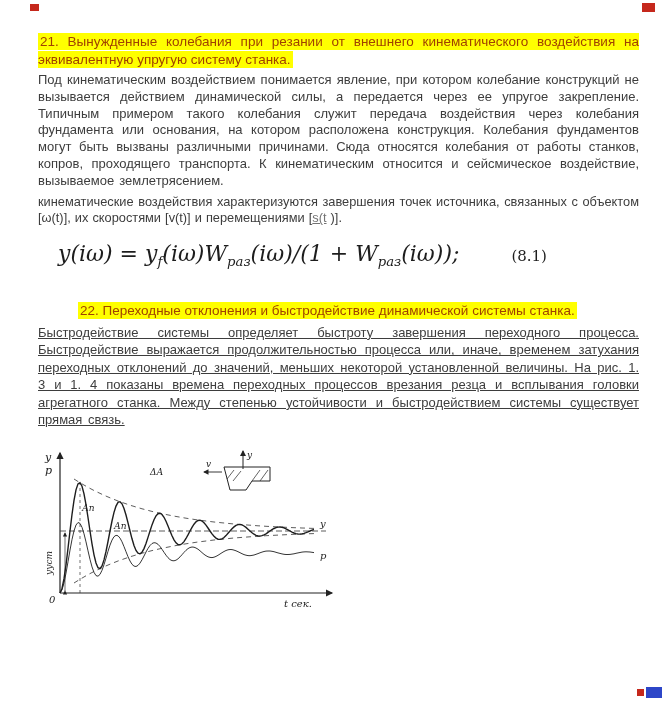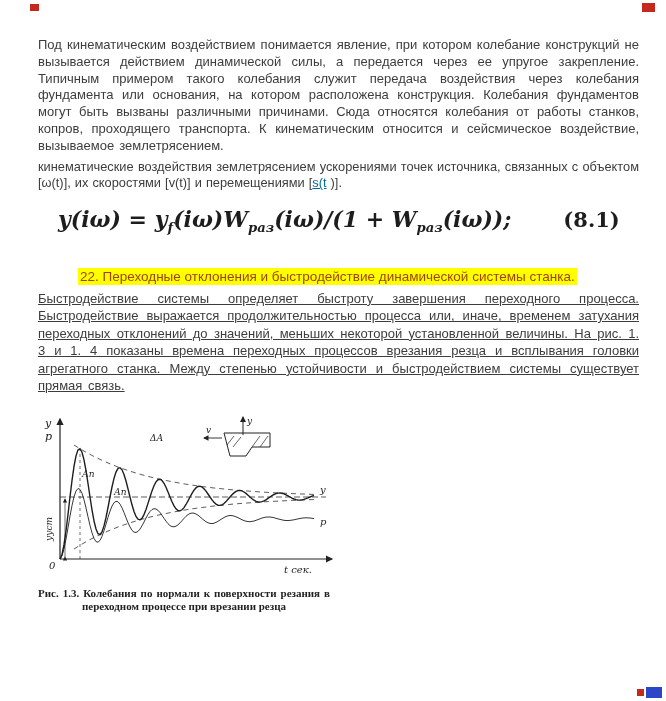--- a/index.html
+++ b/index.html
@@ -30,36 +30,36 @@
     margin: 4px 0 0 0;
     font-size: 13px;
     line-height: 16.8px;
     text-align: justify;
     word-spacing: 1.5px;
     color: #3d3d3d;
   }
   .para.small { font-size: 12.8px; word-spacing: 0.5px; }
   .para.spaced { line-height: 17.5px; word-spacing: 2px; text-decoration: underline; }
   .link {
-    color: #0369a1;
+    color: #737373;
     text-decoration: underline;
     cursor: pointer;
   }
   .formula-row {
     margin: 14px 0 12px 20px;
     display: flex;
     align-items: baseline;
     font-family: "DejaVu Serif", "Liberation Serif", serif;
     font-style: italic;
-    font-weight: bold;
+    font-weight: normal;
     font-size: 22px;
     color: #1d1d1d;
   }
   .formula-row sub { font-size: 60%; line-height: 0; }
-  .eq-num { margin-left: 52px; font-style: normal; font-size: 21px; }
+  .eq-num { margin-left: 52px; font-style: normal; font-size: 15px; }
 
   .h22 { margin-top: 36px; padding-left: 40px; }
 
   .figure-block { margin-top: 16px; width: 306px; }
   .figure-block svg { display: block; }
   .fig-caption {
     margin: 4px 0 0 0;
     width: 292px;
     font-family: "Liberation Serif", "DejaVu Serif", serif;
     font-weight: bold;
@@ -78,24 +78,25 @@
 </head>
 <body>
 
 <div class="corner tl"></div>
 <div class="corner tr"></div>
 <div class="corner br-red"></div>
 <div class="corner br-blue"></div>
 
 <div class="content">
 
+  <p class="heading"><span class="hl">21. Вынужденные колебания при резании от внешнего кинематического воздействия на эквивалентную упругую систему станка.</span></p>
 
   <p class="para">Под кинематическим воздействием понимается явление, при котором колебание конструкций не вызывается действием динамической силы, а передается через ее упругое закрепление. Типичным примером такого колебания служит передача воздействия через колебания фундамента или основания, на котором расположена конструкция. Колебания фундаментов могут быть вызваны различными причинами. Сюда относятся колебания от работы станков, копров, проходящего транспорта. К кинематическим относится и сейсмическое воздействие, вызываемое землетрясением.</p>
 
-  <p class="para small"><span>кинематические воздействия землетрясением ускорениями точек источника, связанных с объектом [ω(t)], их скоростями [v(t)] и перемещениями [</span><span class="link">s(t</span><span> )].</span></p>
+  <p class="para small"><span>кинематические воздействия характеризуются завершения точек источника, связанных с объектом [ω(t)], их скоростями [v(t)] и перемещениями [</span><span class="link">s(t</span><span> )].</span></p>
 
   <div class="formula-row">
     <span><span>y(iω) = y</span><sub>f</sub><span>(iω)W</span><sub>раз</sub><span>(iω)/(1 + W</span><sub>раз</sub><span>(iω));</span></span>
     <span class="eq-num">(8.1)</span>
   </div>
 
   <p class="heading h22"><span class="hl">22. Переходные отклонения и быстродействие динамической системы станка.</span></p>
 
   <p class="para spaced">Быстродействие системы определяет быстроту завершения переходного процесса. Быстродействие выражается продолжительностью процесса или, иначе, временем затухания переходных отклонений до значений, меньших некоторой установленной величины. На рис. 1. 3 и 1. 4 показаны времена переходных процессов врезания резца и всплывания головки агрегатного станка. Между степенью устойчивости и быстродействием системы существует прямая связь.</p>
 
@@ -140,16 +141,15 @@
         <line x1="189" y1="34" x2="196" y2="25" stroke-width="0.7"></line>
         <line x1="195" y1="36" x2="203" y2="26" stroke-width="0.7"></line>
         <line x1="214" y1="36" x2="222" y2="25" stroke-width="0.7"></line>
         <line x1="222" y1="36" x2="230" y2="25" stroke-width="0.7"></line>
         <line x1="184" y1="27" x2="166" y2="27" stroke-width="0.9" marker-end="url(#arr)"></line>
       </g>
       <text x="209" y="13" font-size="9">у</text>
       <text x="168" y="22" font-size="9">v</text>
     </svg>
 
-    <p class="fig-caption">Рис. 1.3. Колебания по нормали к поверхности резания в переходном процессе при врезании резца</p>
   </div>
 
 </div>
 
 </body></html>

